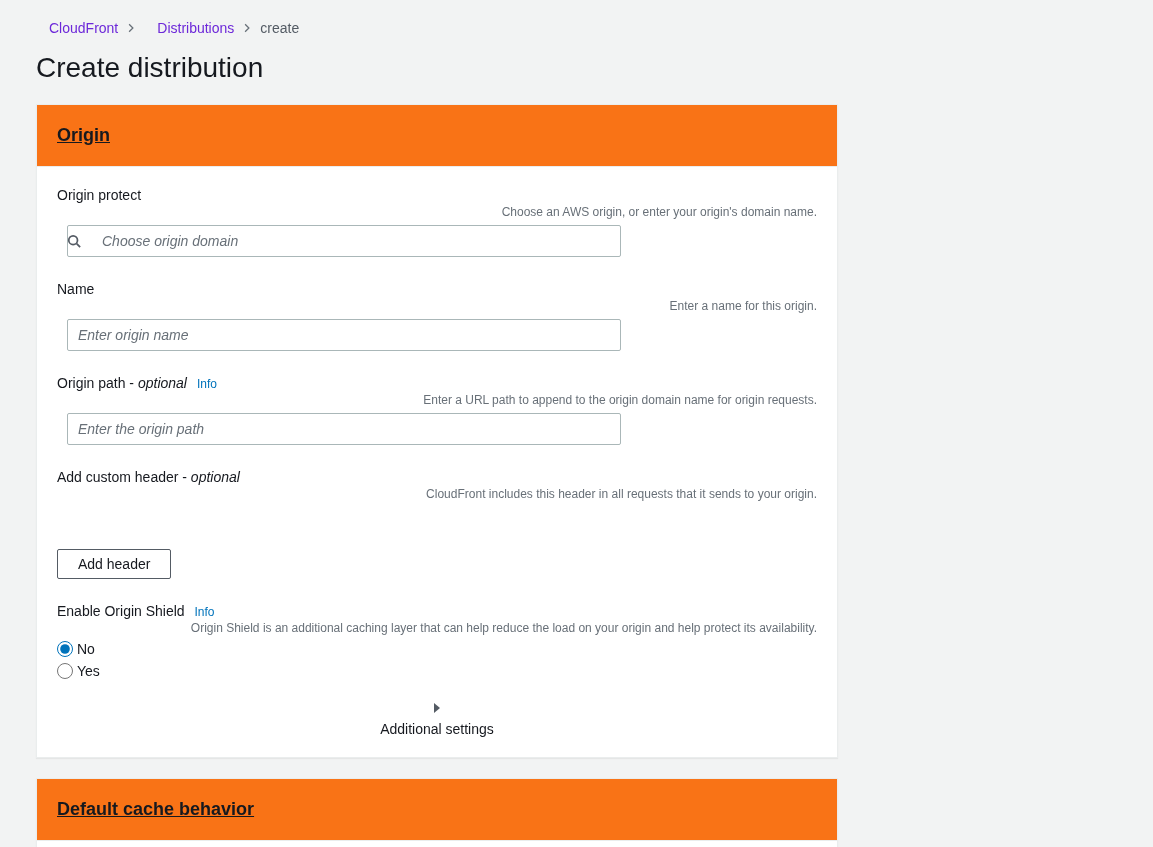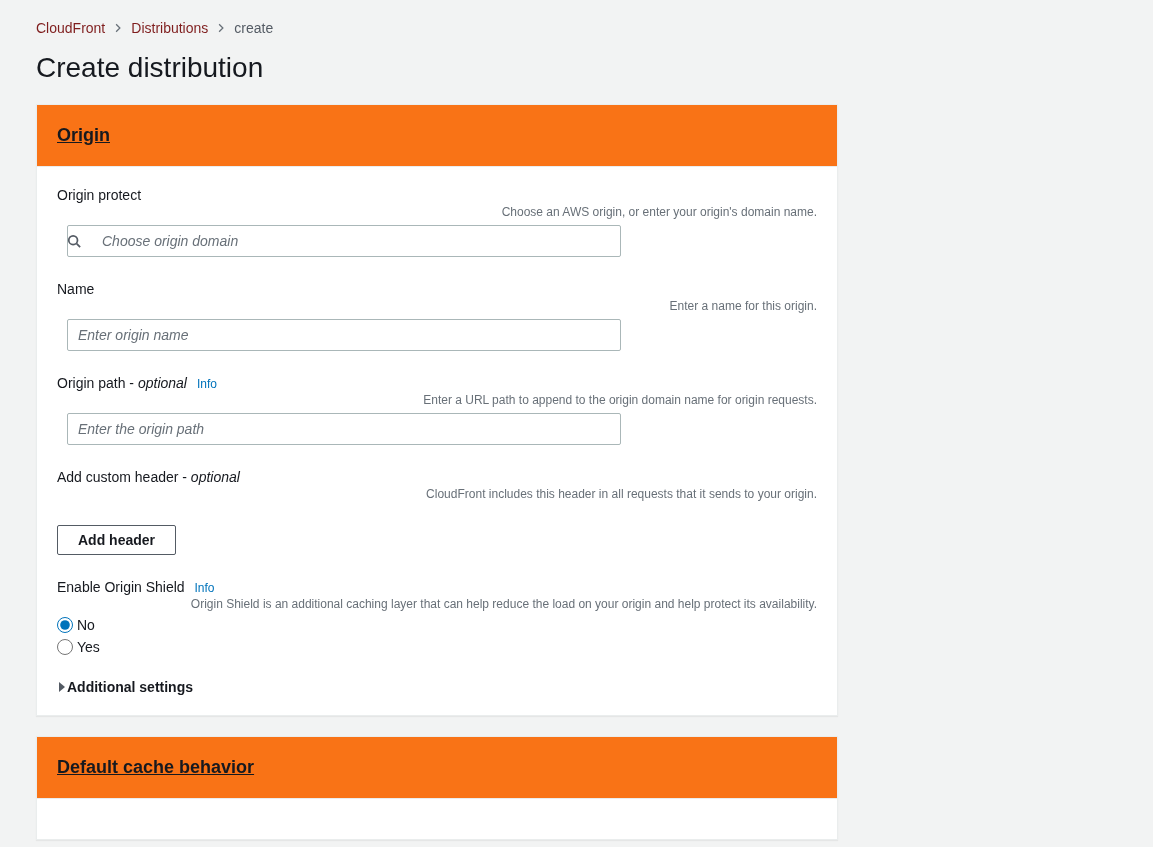--- a/index.html
+++ b/index.html
@@ -14,21 +14,21 @@
     }
     .page { padding: 20px 36px; }
     .breadcrumb {
       color: #545b64;
       font-size: 14px;
       margin-bottom: 16px;
       display: flex;
       align-items: center;
       gap: 8px;
     }
-    .breadcrumb a { color: #7f1d1d; text-decoration: none; }
+    .breadcrumb a { color: #6d28d9; text-decoration: none; margin-left: 13px; }
     .breadcrumb .current { color: #545b64; }
     .breadcrumb-chevron { color: #687078; display: inline-flex; }
     h1.page-title {
       font-size: 28px;
       font-weight: 400;
       color: #16191f;
       margin-bottom: 20px;
     }
     .panel {
       background: #fff;
@@ -90,38 +90,41 @@
       top: 50%;
       transform: translateY(-50%);
       color: #545b64;
       display: flex;
     }
     .btn {
       border: 1px solid #545b64;
       background: #fff;
       color: #16191f;
       font-size: 14px;
-      font-weight: 700;
+      font-weight: 400;
       padding: 6px 20px;
       border-radius: 2px;
       cursor: pointer;
+      margin-top: 24px;
     }
     .radio-group { margin-top: 6px; }
     .radio-item { display: flex; align-items: center; margin-bottom: 6px; gap: 4px; cursor: pointer; }
     .radio-item input[type="radio"] { width: 16px; height: 16px; accent-color:#0073bb; cursor:pointer; }
     .radio-item label { font-size: 14px; color: #16191f; cursor:pointer; }
     .expand {
       display: flex;
       align-items: center;
-      color: #16191f;
-      font-size: 14px;
-      font-weight: 700;
+      gap: 8px;
+      color: #16191f;
+      font-size: 14px;
+      font-weight: 400;
       cursor: pointer;
       user-select: none;
       margin-top: 8px;
+      flex-direction: column;
     }
     .expand .caret { display: inline-flex; }
   </style>
 </head>
 <body>
 
 <div class="page">
   <nav class="breadcrumb">
     <a href="#">CloudFront</a>
     <span class="breadcrumb-chevron">

